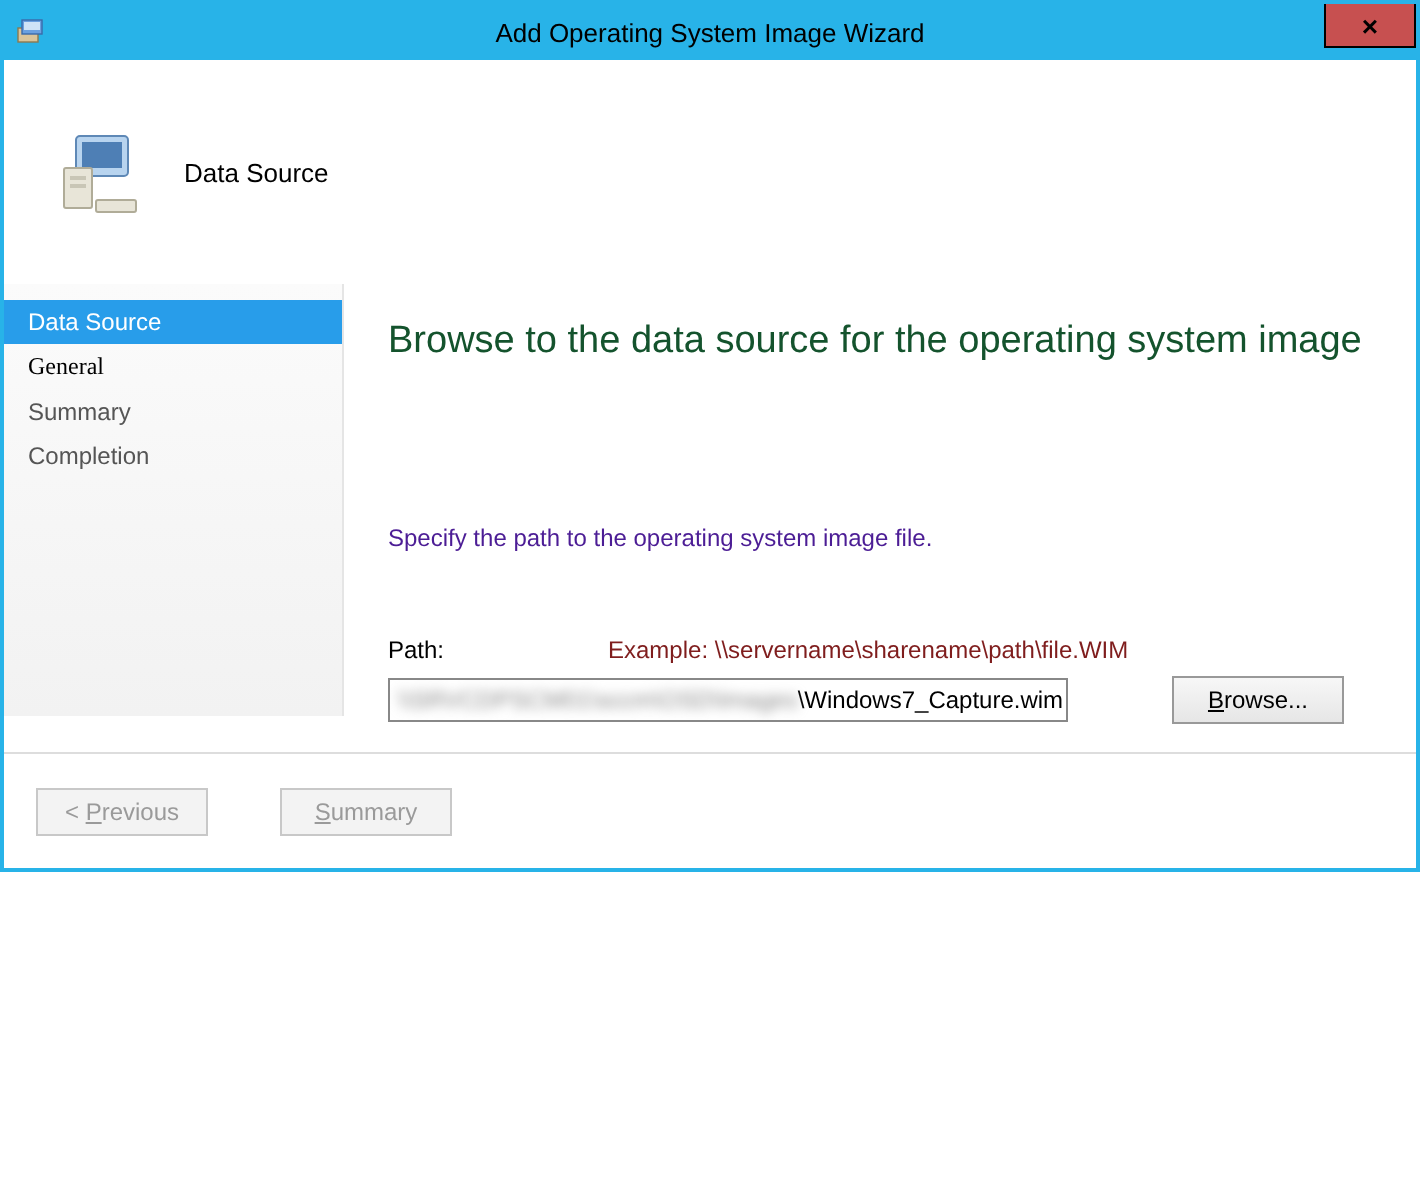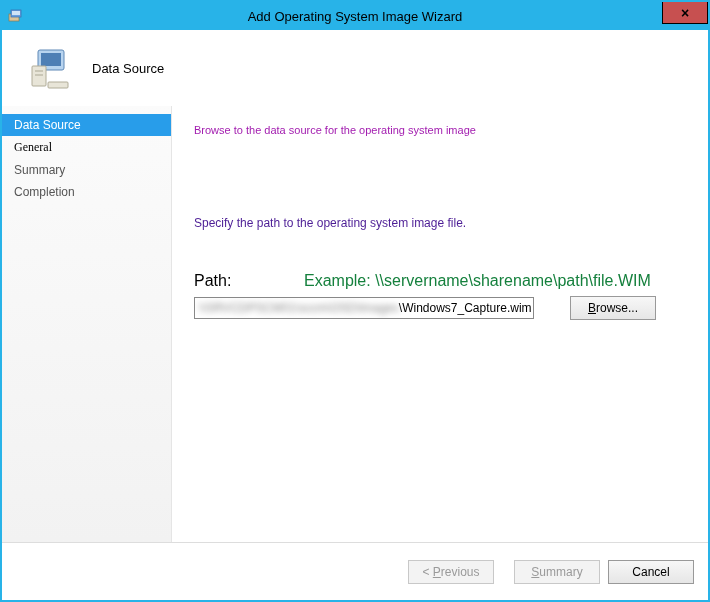--- a/index.html
+++ b/index.html
@@ -5,26 +5,27 @@
   * { box-sizing: border-box; }
   body {
     margin: 0;
     padding: 0;
     font-family: "Segoe UI", Tahoma, sans-serif;
     font-size: 12px;
     background: #fff;
   }
   .window {
     width: 710px;
-    height: 602px;
+    height: 436px;
     border: 2px solid #28b3e8;
     background: #fff;
     position: relative;
     display: flex;
     flex-direction: column;
+    gap: 18px;
   }
   .titlebar {
     height: 28px;
     background: #28b3e8;
     display: flex;
     align-items: center;
     position: relative;
     color: #000;
     flex: 0 0 auto;
   }
@@ -101,41 +102,41 @@
     color: #000;
     font-weight: 500;
     font-family: Liberation Serif, serif;
   }
   .main {
     flex: 1;
     padding: 16px 22px 0 22px;
     position: relative;
   }
   .main-heading {
-    color: #a21caf;
-    font-size: 11px;
+    color: #14532d;
+    font-size: 19px;
     font-weight: 400;
     margin-top: 2px;
     margin-bottom: 80px;
   }
   .instruction {
     font-size: 12px;
     color: #4c1d95;
     margin-bottom: 42px;
   }
   .path-row {
     display: flex;
-    font-size: 16px;
+    font-size: 12px;
     margin-bottom: 6px;
   }
   .path-label {
     width: 110px;
   }
   .path-example {
-    color: #15803d;
+    color: #7f1d1d;
   }
   .input-row {
     display: flex;
     align-items: center;
     gap: 36px;
   }
   .path-input {
     flex: 0 0 340px;
     height: 22px;
     border: 1px solid #888;
@@ -158,34 +159,35 @@
   }
   .btn {
     height: 24px;
     min-width: 86px;
     border: 1px solid #999;
     background: linear-gradient(#f7f7f7, #e6e6e6);
     font-size: 12px;
     padding: 0 12px;
     cursor: pointer;
     font-family: inherit;
+    margin-left: 16px;
   }
   .btn.disabled {
     color: #9a9a9a;
     border-color: #c8c8c8;
     background: #f3f3f3;
     cursor: default;
   }
   .btn .ul { text-decoration: underline; }
   .footer {
     height: 58px;
     border-top: 1px solid #ddd;
     display: flex;
     align-items: center;
-    justify-content: flex-end;
+    justify-content: flex-start;
     gap: 8px;
     padding-right: 14px;
     flex: 0 0 auto;
     background: #fff;
   }
   .footer .spacer { width: 4px; }
 </style>
 </head>
 <body>
 
@@ -243,16 +245,15 @@
         </div>
         <button class="btn"><span class="ul">B</span>rowse...</button>
       </div>
     </div>
   </div>
 
   <div class="footer">
     <button class="btn disabled">&lt; <span class="ul">P</span>revious</button>
     <div class="spacer"></div>
     <button class="btn disabled"><span class="ul">S</span>ummary</button>
-    <button class="btn">Cancel</button>
   </div>
 
 </div>
 
 </body></html>

